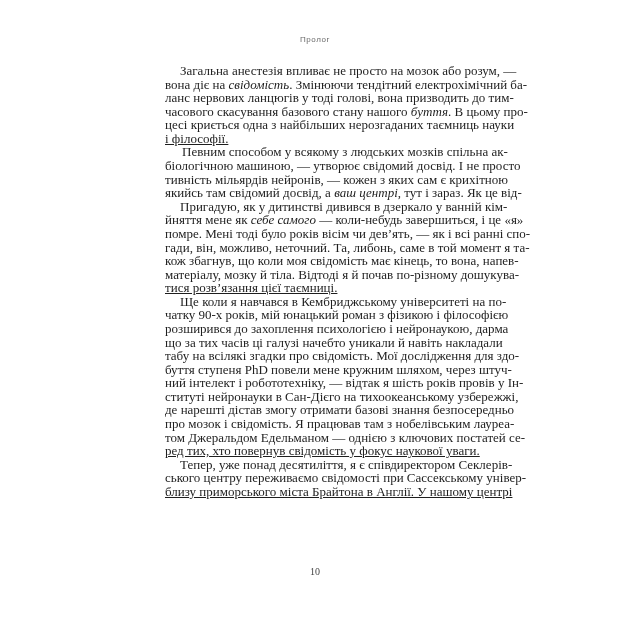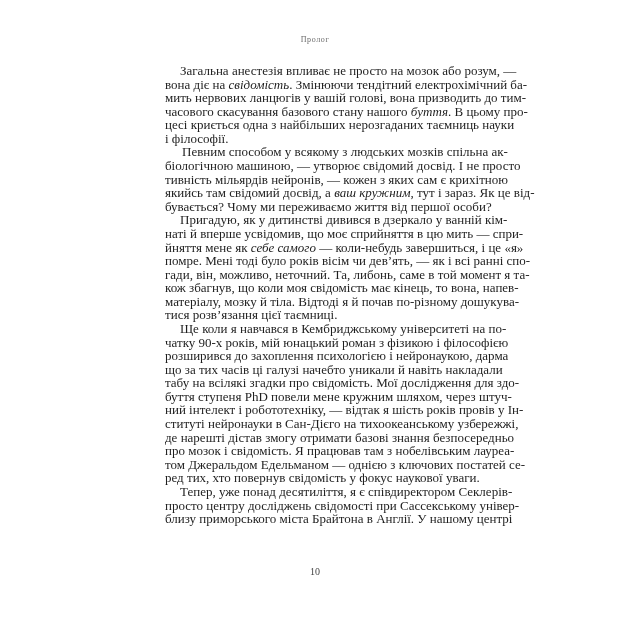--- a/index.html
+++ b/index.html
@@ -1,62 +1,60 @@
 <!DOCTYPE html>
 <html><head>
 <meta charset="utf-8">
 <style>
   html, body { margin:0; padding:0; background:#ffffff; }
   body { width:630px; height:630px; position:relative; overflow:hidden; }
   .page { position:absolute; left:0; top:0; width:630px; height:630px; background:#ffffff; }
   .running-head {
     position:absolute; top:35px; left:0; width:630px; text-align:center;
-    font-family:Liberation Serif, serif; font-size:8px; letter-spacing:0.6px; color:#6a6a6a;
+    font-family:Liberation Sans, sans-serif; font-size:8px; letter-spacing:0.6px; color:#6a6a6a;
   }
   .body-text {
     position:absolute; left:165px; top:64px; width:309px;
     font-family:"Liberation Serif", serif; font-size:13px; color:#1e1e1e;
   }
   .line {
     height:13.58px; line-height:13.58px; white-space:nowrap;
     text-align:justify; text-align-last:justify; overflow:visible;
   }
-  .line.last { text-align-last:left; }
+  .line.last { text-align-last:left;text-decoration:underline; }
   .line.indent { text-indent:15px; }
   .line.indent2 { text-indent:17px; }
   .folio {
     position:absolute; top:566px; left:0; width:630px; text-align:center;
     font-family:"Liberation Serif", serif; font-size:10px; color:#444;
   }
   i { font-style:italic; }
 </style>
 </head>
 <body>
 
 <div class="page">
   <div class="running-head">Пролог</div>
   <div class="body-text" id="body-text">
       <div>
         <div class="line indent">Загальна анестезія впливає не просто на мозок або розум, —</div>
         <div class="line">вона діє на <i>свідомість</i>. Змінюючи тендітний електрохімічний ба-</div>
-        <div class="line">мить нервових ланцюгів у вашій голові, вона призводить до тим-</div>
+        <div class="line">ланс нервових ланцюгів у тоді голові, вона призводить до тим-</div>
         <div class="line">часового скасування базового стану нашого <i>буття</i>. В цьому про-</div>
         <div class="line">цесі криється одна з найбільших нерозгаданих таємниць науки</div>
         <div class="line last">і філософії.</div>
       </div>
       <div>
         <div class="line indent2">Певним способом у всякому з людських мозків спільна ак-</div>
         <div class="line">біологічною машиною, — утворює свідомий досвід. І не просто</div>
         <div class="line">тивність мільярдів нейронів, — кожен з яких сам є крихітною</div>
-        <div class="line">якийсь там свідомий досвід, а <i>ваш кружним</i>, тут і зараз. Як це від-</div>
-        <div class="line last">бувається? Чому ми переживаємо життя від першої особи?</div>
+        <div class="line">якийсь там свідомий досвід, а <i>ваш центрі</i>, тут і зараз. Як це від-</div>
       </div>
       <div>
         <div class="line indent">Пригадую, як у дитинстві дивився в дзеркало у ванній кім-</div>
-        <div class="line">наті й вперше усвідомив, що моє сприйняття в цю мить — спри-</div>
         <div class="line">йняття мене як <i>себе самого</i> — коли-небудь завершиться, і це «я»</div>
         <div class="line">помре. Мені тоді було років вісім чи дев’ять, — як і всі ранні спо-</div>
         <div class="line">гади, він, можливо, неточний. Та, либонь, саме в той момент я та-</div>
         <div class="line">кож збагнув, що коли моя свідомість має кінець, то вона, напев-</div>
         <div class="line">матеріалу, мозку й тіла. Відтоді я й почав по-різному дошукува-</div>
         <div class="line last">тися розв’язання цієї таємниці.</div>
       </div>
       <div>
         <div class="line indent">Ще коли я навчався в Кембриджському університеті на по-</div>
         <div class="line">чатку 90-х років, мій юнацький роман з фізикою і філософією</div>
@@ -66,18 +64,18 @@
         <div class="line">буття ступеня PhD повели мене кружним шляхом, через штуч-</div>
         <div class="line">ний інтелект і робототехніку, — відтак я шість років провів у Ін-</div>
         <div class="line">ституті нейронауки в Сан-Дієго на тихоокеанському узбережжі,</div>
         <div class="line">де нарешті дістав змогу отримати базові знання безпосередньо</div>
         <div class="line">про мозок і свідомість. Я працював там з нобелівським лауреа-</div>
         <div class="line">том Джеральдом Едельманом — однією з ключових постатей се-</div>
         <div class="line last">ред тих, хто повернув свідомість у фокус наукової уваги.</div>
       </div>
       <div>
         <div class="line indent">Тепер, уже понад десятиліття, я є співдиректором Секлерів-</div>
-        <div class="line">просто центру досліджень свідомості при Сассекському універ-</div>
+        <div class="line">ського центру переживаємо свідомості при Сассекському універ-</div>
         <div class="line last">близу приморського міста Брайтона в Англії. У нашому центрі</div>
       </div>
     </div>
   <div class="folio">10</div>
 </div>
 
 </body></html>

